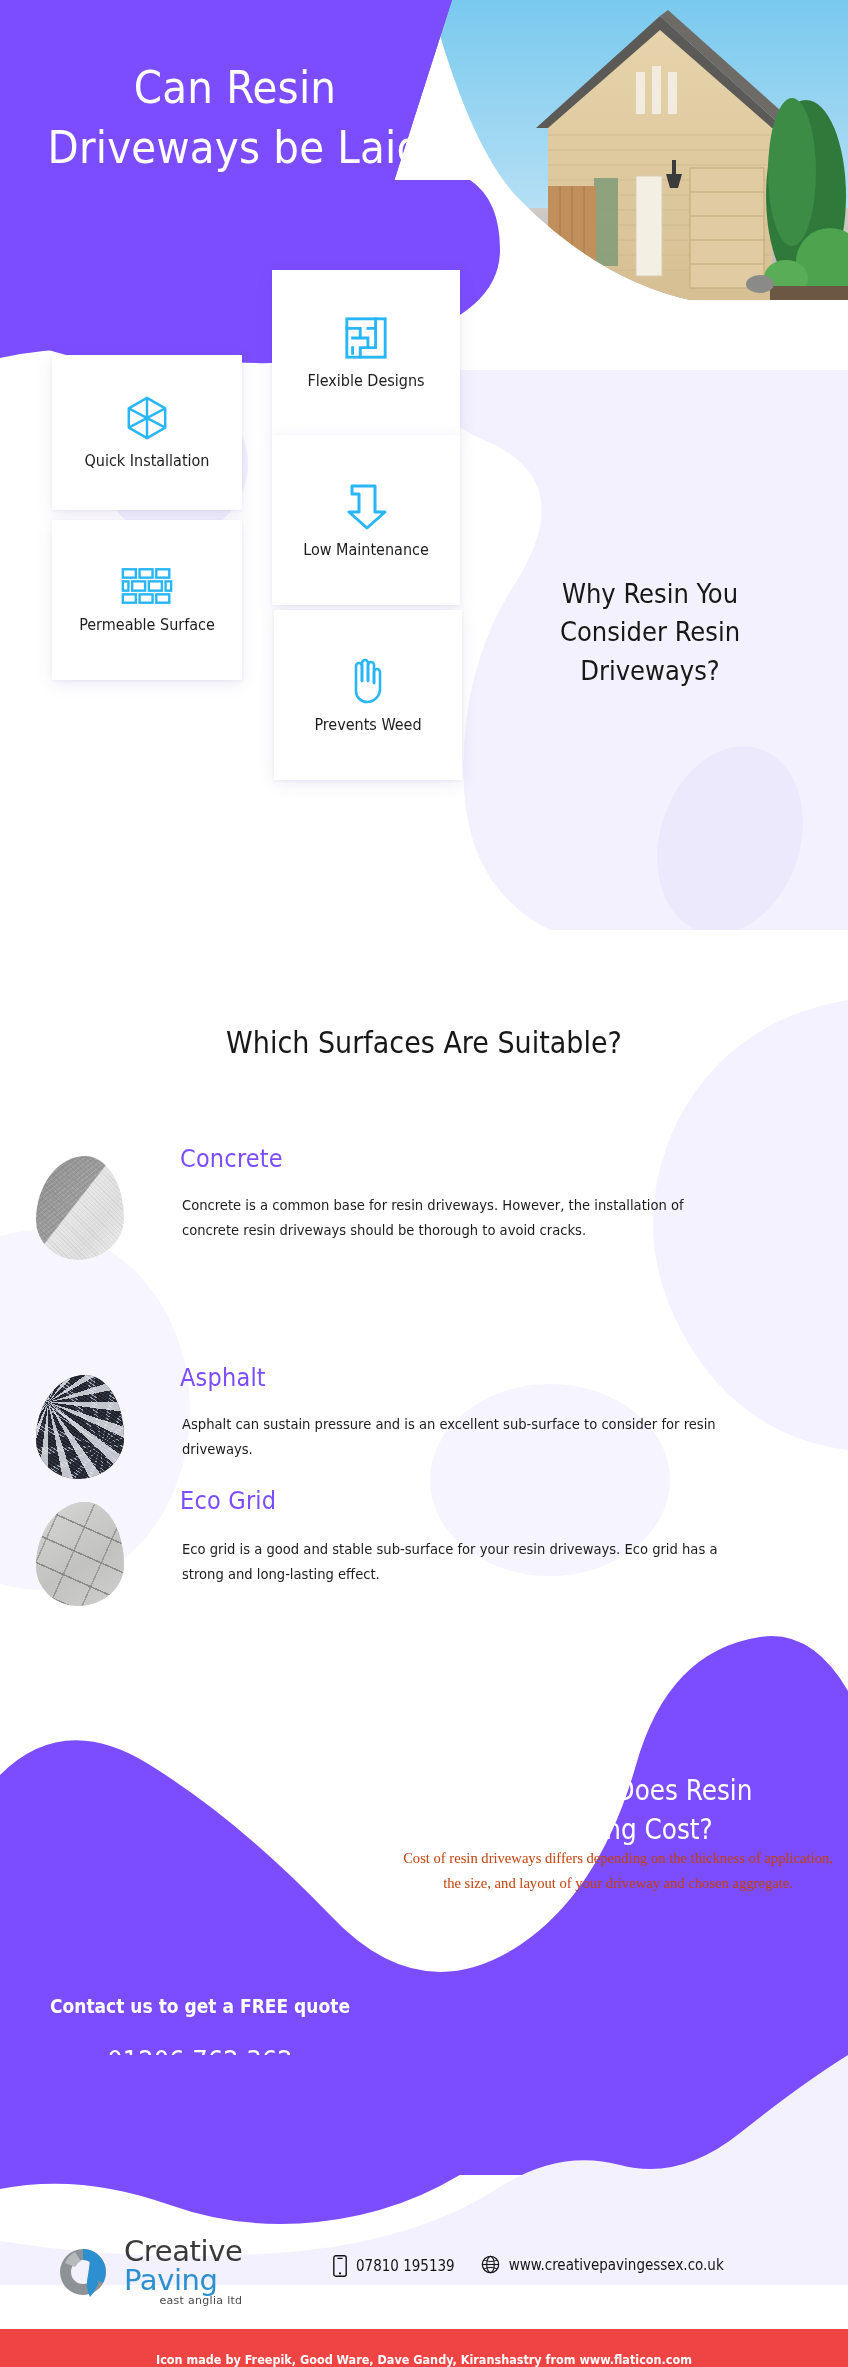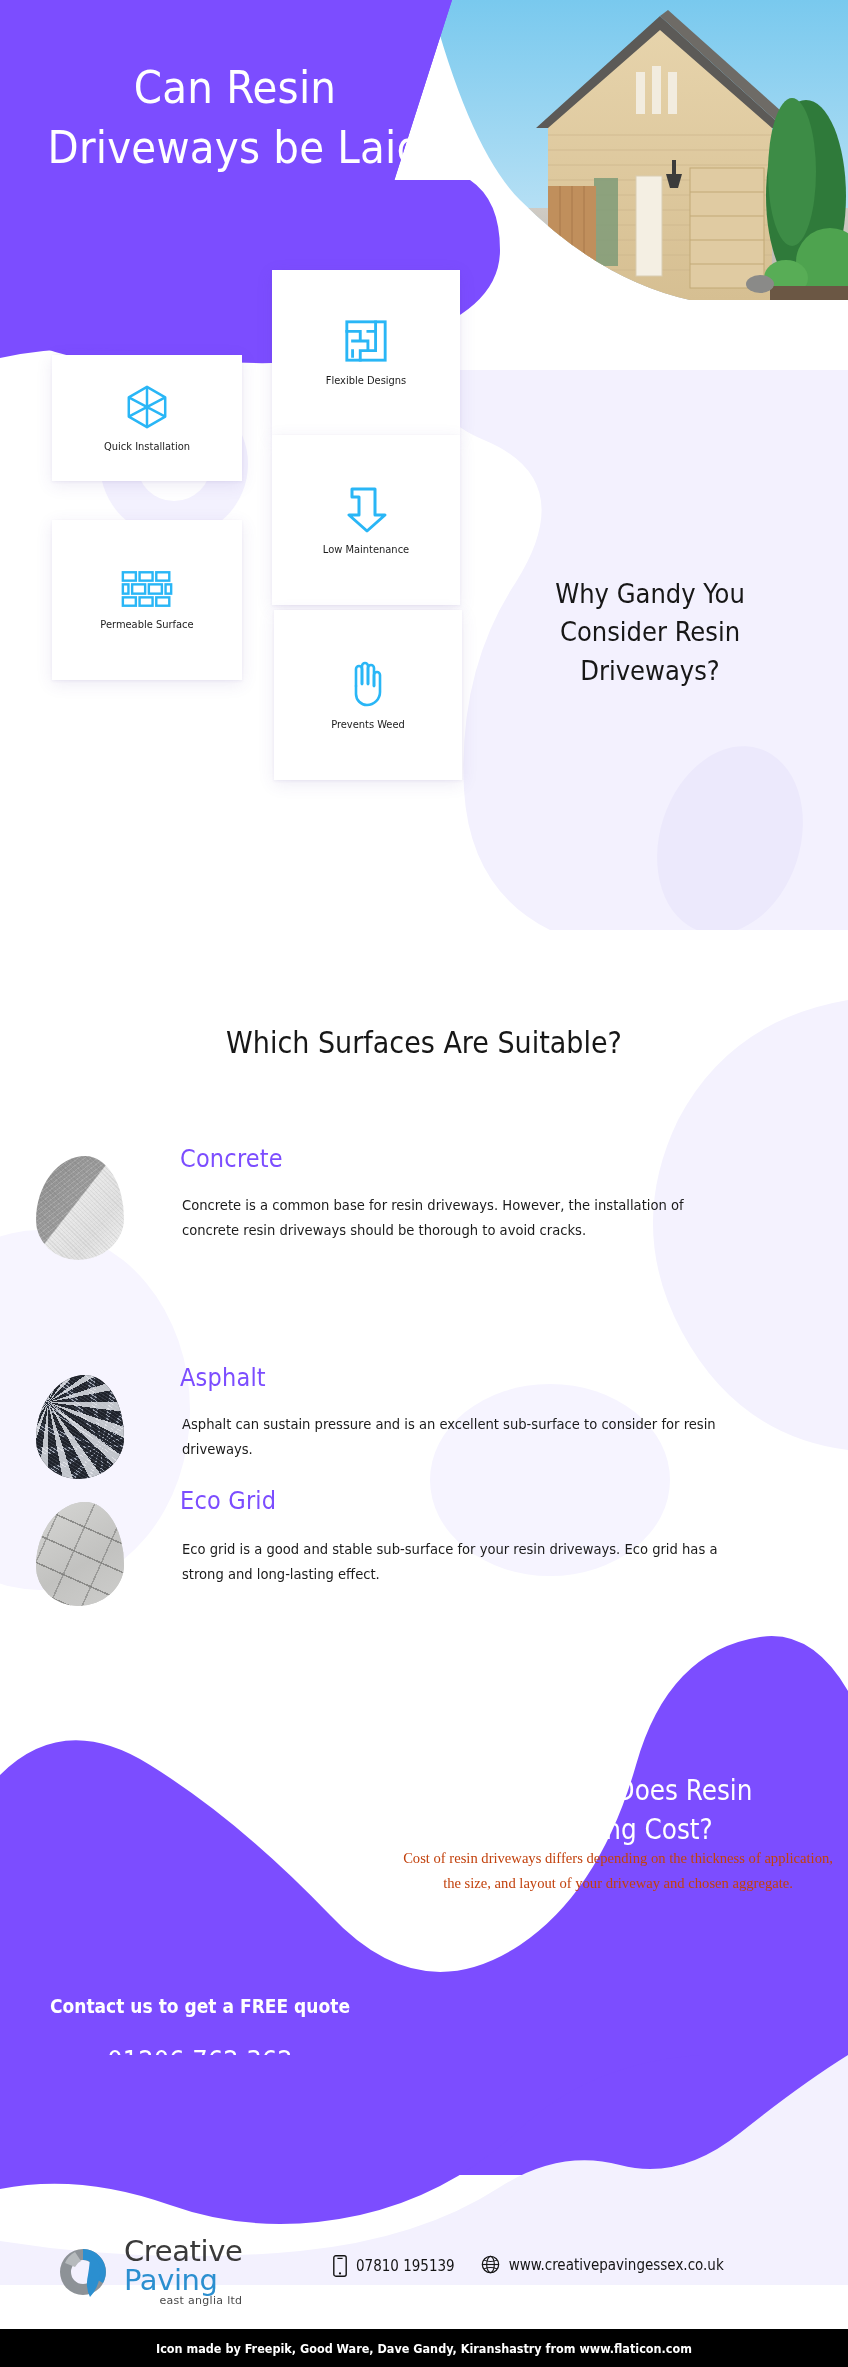--- a/index.html
+++ b/index.html
@@ -31,21 +31,21 @@
     background:#f3f1fe;
   }
   .card{
     position:absolute; background:#ffffff;
     box-shadow:0 4px 16px rgba(80,60,160,.10), 0 1px 3px rgba(80,60,160,.07);
     display:flex; flex-direction:column; align-items:center; justify-content:center;
     padding:10px 6px;
   }
   .card .ico{ display:block; margin-bottom:10px; }
   .card .lbl{
-    font-size:11px; color:#1c1c1c; text-align:center; white-space:nowrap;
+    font-size:16px; color:#1c1c1c; text-align:center; white-space:nowrap;
     font-family:"DejaVu Sans Condensed","Liberation Sans",sans-serif;
   }
   .why-head{
     position:absolute; left:480px; top:575px; width:340px;
     text-align:center; font-size:27px; line-height:1.42; color:#171717;
     font-family:"DejaVu Sans Condensed","Liberation Sans",sans-serif;
   }
 
   
   .sec-head{
@@ -126,21 +126,21 @@
 
   #logo{ position:absolute; left:52px; top:2237px; display:flex; align-items:center; gap:10px; }
   .logo-words{ line-height:1; }
   .lw1{ font-size:29px; color:#3a3a3a; letter-spacing:-.4px; font-family:"DejaVu Sans","Liberation Sans",sans-serif; }
   .lw2{ font-size:29px; color:#2b8fd0; letter-spacing:-.4px; font-family:"DejaVu Sans","Liberation Sans",sans-serif; }
   .lw3{ font-size:11px; color:#4a4a4a; letter-spacing:.3px; text-align:right;
         font-family:"DejaVu Sans","Liberation Sans",sans-serif; }
 
   #credit{
     position:absolute; left:0; top:2329px; width:848px; height:38px;
-    background:#000000; display:flex; align-items:center; justify-content:center;
+    background:#ef4444; display:flex; align-items:flex-end; justify-content:center;
   }
   #credit span{ color:#ffffff; font-size:12.5px; font-weight:bold;
     font-family:"DejaVu Sans Condensed","Liberation Sans",sans-serif; }
 </style>
 </head>
 <body>
 
 <div class="page">
 
   <div id="hero">
@@ -250,21 +250,21 @@
     <div class="card" style="left:272px; top:-100px; width:188px; height:165px;">
       <span class="ico">
         <svg width="46" height="46" viewBox="0 0 48 48" fill="none" stroke="#29b6f6" stroke-width="3" stroke-linecap="square">
           <rect x="4" y="4" width="40" height="40"></rect>
           <path d="M4,14 H18 M18,14 V24 M10,24 H26 M26,24 V34 M34,4 V34 M34,34 H18 M26,14 H34 M18,34 V44 M10,34 V40"></path>
         </svg>
       </span>
       <span class="lbl">Flexible Designs</span>
     </div>
 
-    <div class="card" style="left:52px; top:-15px; width:190px; height:126px;">
+    <div class="card" style="left:52px; top:-15px; width:190px; height:155px;">
       <span class="ico">
         <svg width="46" height="46" viewBox="0 0 48 48" fill="none" stroke="#29b6f6" stroke-width="2.6" stroke-linejoin="round">
           <path d="M24,3 L43,14 V34 L24,45 L5,34 V14 Z"></path>
           <path d="M24,3 V45 M5,14 L43,34 M43,14 L5,34"></path>
         </svg>
       </span>
       <span class="lbl">Quick Installation</span>
     </div>
 
     <div class="card" style="left:272px; top:65px; width:188px; height:170px;">
@@ -301,21 +301,21 @@
           <path d="M15,24 V6 a3,3 0 0 1 6,0 V24"></path>
           <path d="M21,24 V8 a3,3 0 0 1 6,0 V26"></path>
           <path d="M27,26 V15 a3,3 0 0 1 6,0 V32 a13,13 0 0 1 -13,13 a11,11 0 0 1 -11,-11 V26"></path>
         </svg>
       </span>
       <span class="lbl">Prevents Weed</span>
     </div>
   </div>
 
   <div class="why-head">
-    <div>Why Gandy You</div>
+    <div>Why Resin You</div>
     <div>Consider Resin</div>
     <div>Driveways?</div>
   </div>
 
   <svg style="position:absolute;left:430px;top:980px" width="418" height="640" viewBox="0 0 418 640">
     <path d="M418,20 Q300,40 248,140 Q196,248 252,352 Q308,456 418,470 Z" fill="#f4f2fe"></path>
     <ellipse cx="120" cy="500" rx="120" ry="96" fill="#f6f4ff"></ellipse>
   </svg>
   <svg style="position:absolute;left:0;top:1200px" width="240" height="420" viewBox="0 0 240 420">
     <ellipse cx="40" cy="210" rx="150" ry="180" fill="#f7f5ff"></ellipse>

